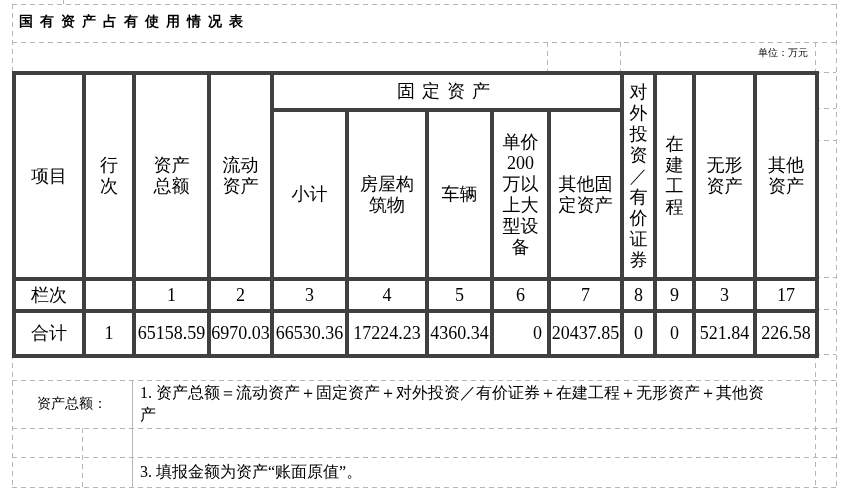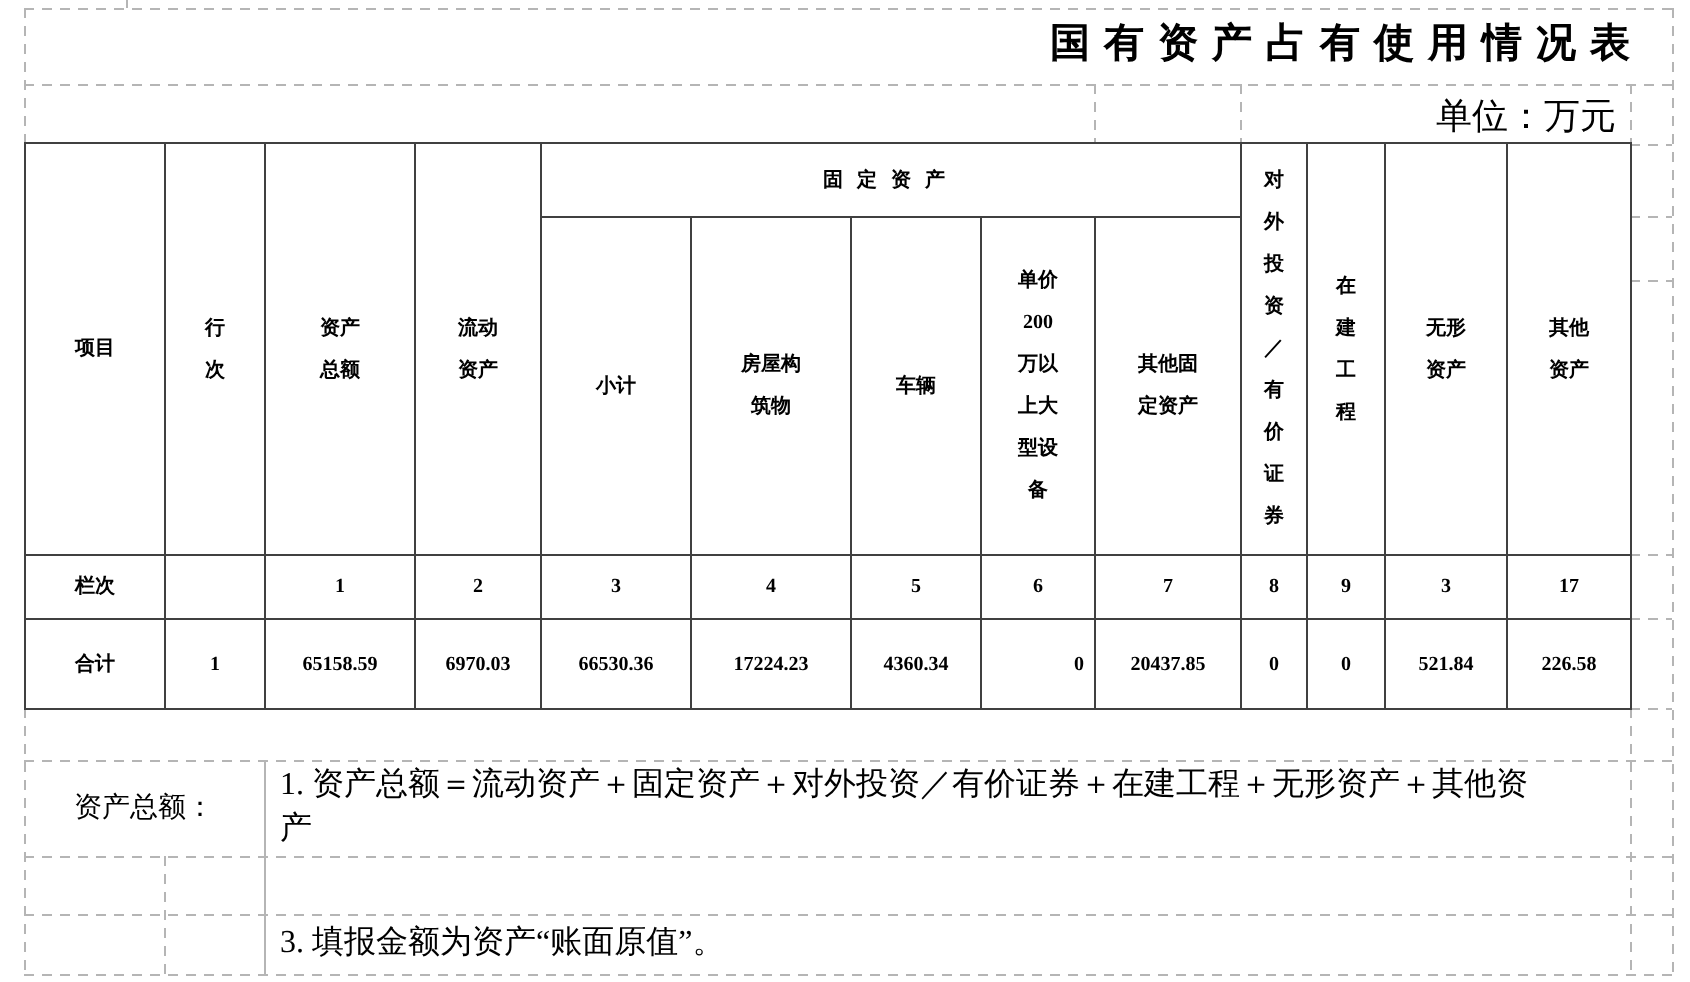--- a/index.html
+++ b/index.html
@@ -5,28 +5,28 @@
   html,body{margin:0;padding:0;background:#fff;}
   .canvas{
     position:relative;width:845px;height:491px;background:#ffffff;
     font-family:"Liberation Serif","DejaVu Serif",serif;color:#000;overflow:hidden;
   }
   
   .hdash{position:absolute;height:1px;background:repeating-linear-gradient(to right,#b5b5b5 0 5px,transparent 5px 9px);}
   .vdash{position:absolute;width:1px;background:repeating-linear-gradient(to bottom,#b5b5b5 0 5px,transparent 5px 9px);}
   .vsolid{position:absolute;width:1px;background:#b5b5b5;}
   
-  .title{position:absolute;left:12px;top:8px;width:803px;text-align:right;
-         font-size:20px;font-weight:bold;letter-spacing:7px;padding-left:7px;line-height:28px;}
-  .unit{position:absolute;top:46px;right:37px;font-size:18px;}
+  .title{position:absolute;left:12px;top:8px;width:803px;text-align:left;
+         font-size:14px;font-weight:bold;letter-spacing:7px;padding-left:7px;line-height:28px;}
+  .unit{position:absolute;top:46px;right:37px;font-size:10px;}
   
   table.main{position:absolute;left:12px;top:71px;width:804px;border-collapse:collapse;table-layout:fixed;}
   table.main th,table.main td{
-    border:1px solid #404040;padding:0;margin:0;text-align:center;vertical-align:middle;
-    font-weight:bold;font-size:10px;line-height:21px;white-space:pre-line;overflow:hidden;
+    border:4px solid #404040;padding:0;margin:0;text-align:center;vertical-align:middle;
+    font-weight:normal;font-size:18px;line-height:21px;white-space:pre-line;overflow:hidden;
   }
   td.group{letter-spacing:7px;padding-left:7px;}
   td.vert{line-height:20px;}
   td.idx{font-size:14px;}
   td.money{font-size:12px;line-height:14px;}
   td.money.ra{text-align:right;padding-right:5px;}
   
   .note-label{position:absolute;left:12px;top:380px;width:120px;height:48px;
               display:flex;align-items:center;justify-content:center;font-size:14px;}
   .note{position:absolute;left:140px;width:676px;display:flex;align-items:center;

